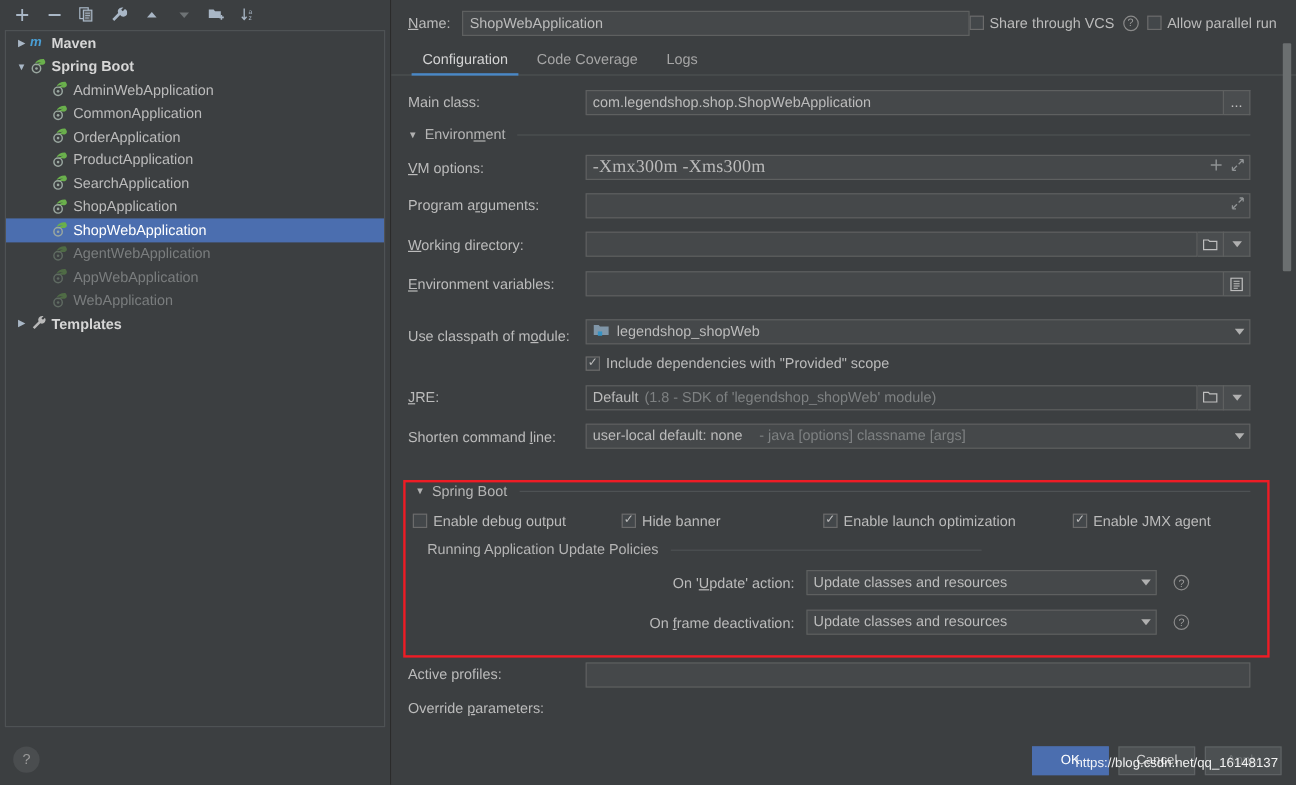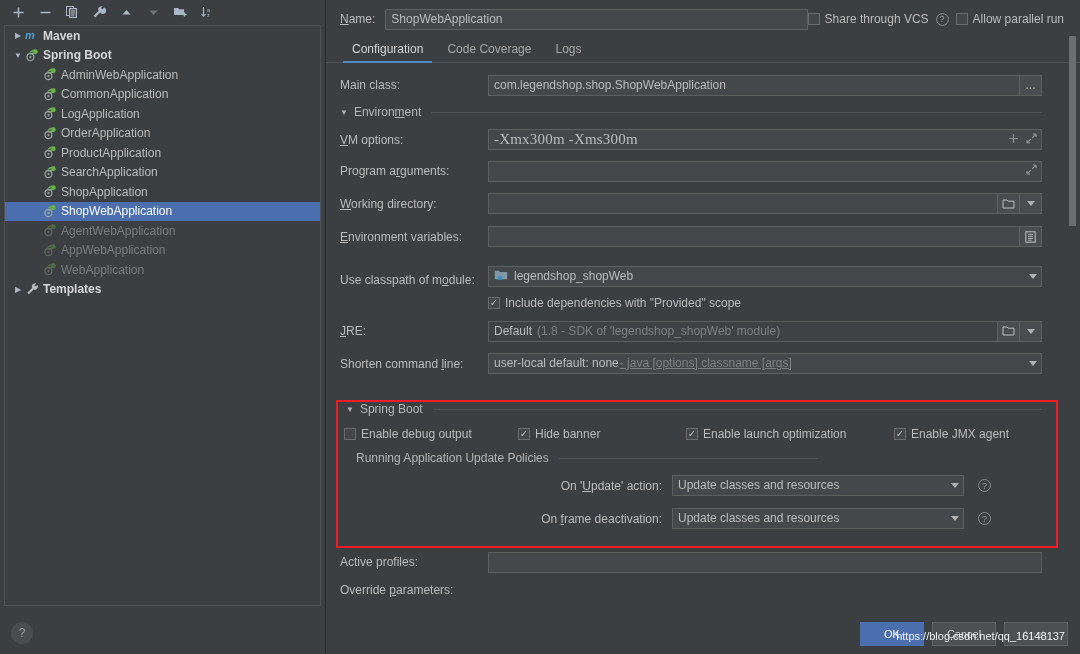--- a/index.html
+++ b/index.html
@@ -272,30 +272,20 @@
         </div>
         <div class="tree-row">
           <span class="indent"></span>
           <span class="tw empty">·</span>
           <span class="ico"><svg width="15" height="14" viewBox="0 0 15 14">
               <path d="M11.5 1.2C8 1 5.2 2.6 4 5.2c1.6-1 3.6-1.6 5.6-1.5-1.9.5-3.6 1.6-4.8 3.1 2-.9 3.3-1 4.8-.8C12.4 6.3 14 4 11.5 1.2z" fill="#6ab04c"></path>
               <circle cx="5.4" cy="9.1" r="3.5" fill="none" stroke="#9aa7a0" stroke-width="1.2"></circle>
               <circle cx="5.4" cy="9.1" r="1.1" fill="#9aa7a0"></circle>
             </svg></span>
           <span class="t-label">CommonApplication</span>
-        </div>
-        <div class="tree-row">
-          <span class="indent"></span>
-          <span class="tw empty">·</span>
-          <span class="ico"><svg width="15" height="14" viewBox="0 0 15 14">
-              <path d="M11.5 1.2C8 1 5.2 2.6 4 5.2c1.6-1 3.6-1.6 5.6-1.5-1.9.5-3.6 1.6-4.8 3.1 2-.9 3.3-1 4.8-.8C12.4 6.3 14 4 11.5 1.2z" fill="#6ab04c"></path>
-              <circle cx="5.4" cy="9.1" r="3.5" fill="none" stroke="#9aa7a0" stroke-width="1.2"></circle>
-              <circle cx="5.4" cy="9.1" r="1.1" fill="#9aa7a0"></circle>
-            </svg></span>
-          <span class="t-label">LogApplication</span>
         </div>
         <div class="tree-row">
           <span class="indent"></span>
           <span class="tw empty">·</span>
           <span class="ico"><svg width="15" height="14" viewBox="0 0 15 14">
               <path d="M11.5 1.2C8 1 5.2 2.6 4 5.2c1.6-1 3.6-1.6 5.6-1.5-1.9.5-3.6 1.6-4.8 3.1 2-.9 3.3-1 4.8-.8C12.4 6.3 14 4 11.5 1.2z" fill="#6ab04c"></path>
               <circle cx="5.4" cy="9.1" r="3.5" fill="none" stroke="#9aa7a0" stroke-width="1.2"></circle>
               <circle cx="5.4" cy="9.1" r="1.1" fill="#9aa7a0"></circle>
             </svg></span>
           <span class="t-label">OrderApplication</span>
@@ -513,21 +503,21 @@
         </div>
         <div class="btn-sq">
           <span class="arrow-dn"></span>
         </div>
       </div>
 
       <div class="row" style="height:33px;">
         <span class="lbl">Shorten command <u>l</u>ine:</span>
         <div class="fld">
           <span>user-local default: none</span>
-          <span class="dim" style="margin-left:1px;text-decoration:underline;">- java [options] classname [args]</span>
+          <span class="dim" style="margin-left:14px;">- java [options] classname [args]</span>
           <span class="in-icons">
             <span class="arrow-dn"></span>
           </span>
         </div>
       </div>
 
       <div class="sect-hdr" style="margin-top:17px; padding-left:20px;">
         <span class="tri">▼</span>
         <span class="stitle">Sprin<u>g</u> Boot</span>
         <span class="line"></span>

